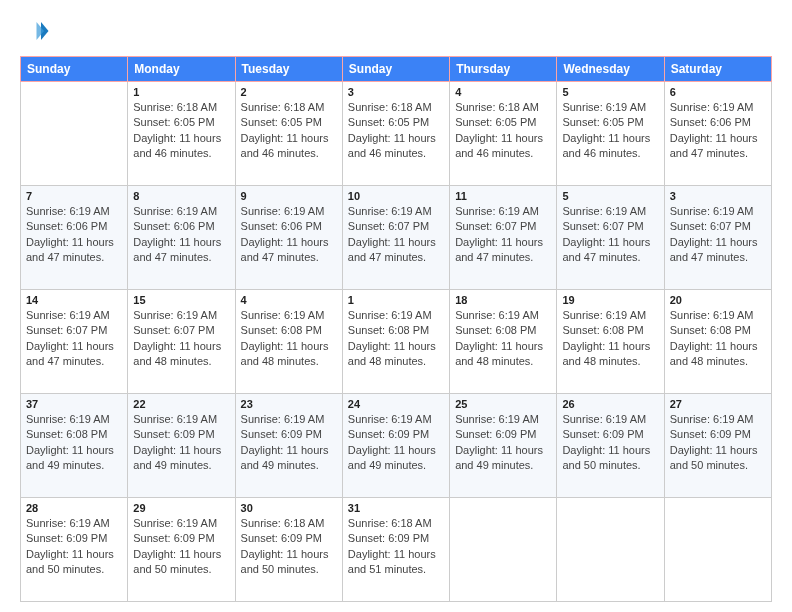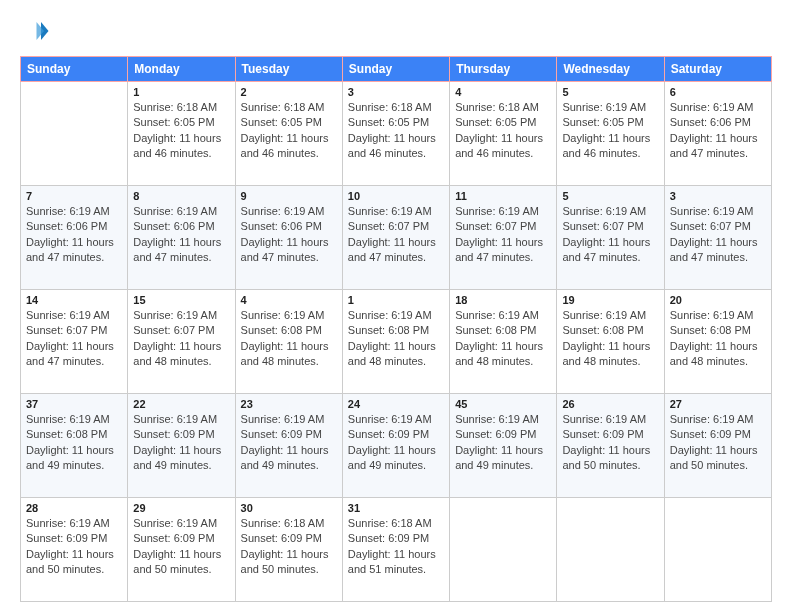--- a/index.html
+++ b/index.html
@@ -228,21 +228,21 @@
           </td>
           <td>
             <span class="day-number">23</span>
             <div class="day-info">Sunrise: 6:19 AM<br>Sunset: 6:09 PM<br>Daylight: 11 hours and 49 minutes.</div>
           </td>
           <td>
             <span class="day-number">24</span>
             <div class="day-info">Sunrise: 6:19 AM<br>Sunset: 6:09 PM<br>Daylight: 11 hours and 49 minutes.</div>
           </td>
           <td>
-            <span class="day-number">45</span>
+            <span class="day-number">25</span>
             <div class="day-info">Sunrise: 6:19 AM<br>Sunset: 6:09 PM<br>Daylight: 11 hours and 49 minutes.</div>
           </td>
           <td>
             <span class="day-number">26</span>
             <div class="day-info">Sunrise: 6:19 AM<br>Sunset: 6:09 PM<br>Daylight: 11 hours and 50 minutes.</div>
           </td>
           <td>
             <span class="day-number">27</span>
             <div class="day-info">Sunrise: 6:19 AM<br>Sunset: 6:09 PM<br>Daylight: 11 hours and 50 minutes.</div>
           </td>

